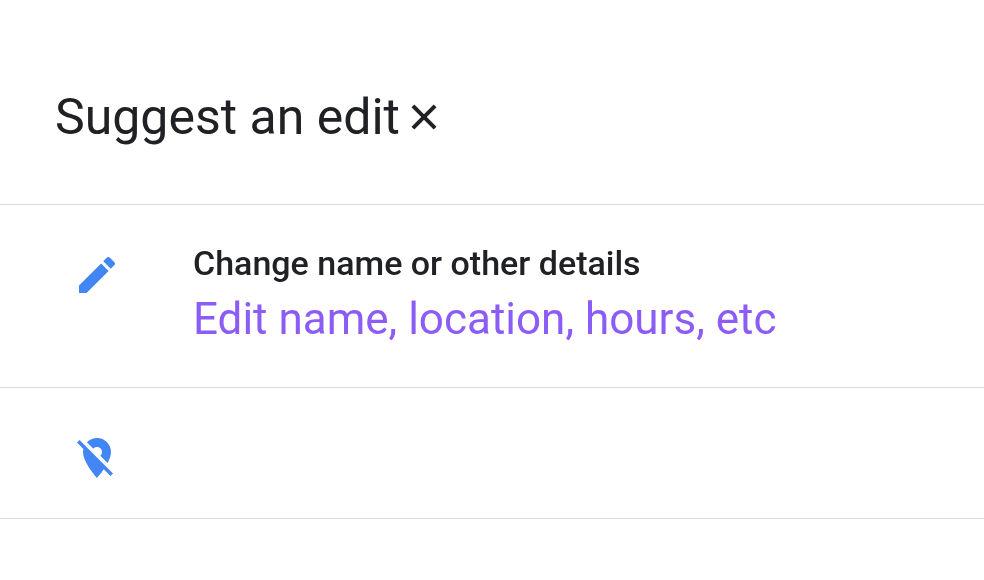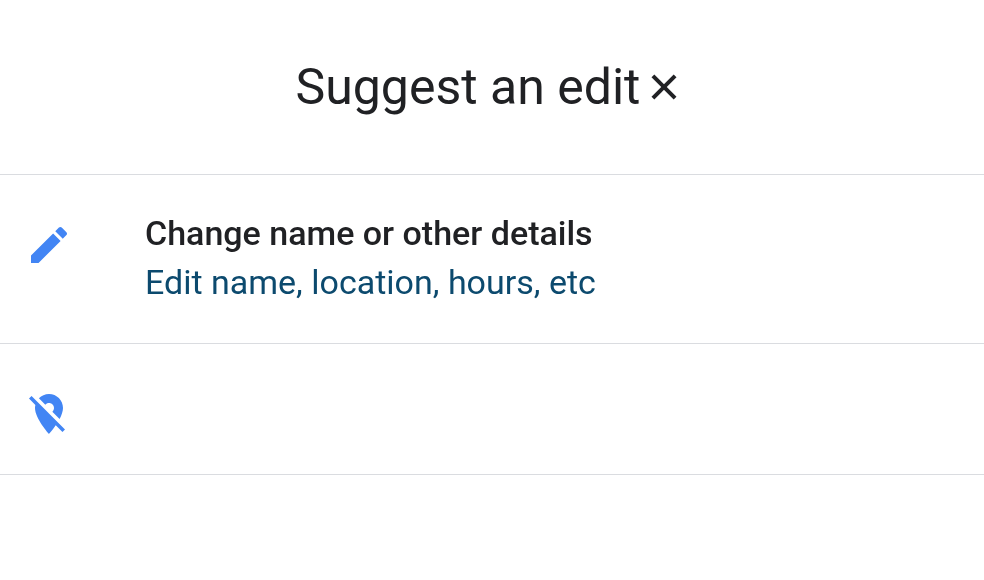--- a/index.html
+++ b/index.html
@@ -12,22 +12,22 @@
       background: #fff;
       color: #202124;
       width: 984px;
     }
     .dialog {
       width: 100%;
     }
     .header {
       display: flex;
       align-items: center;
-      justify-content: center;
-      padding: 58px 55px 58px 55px;
+      justify-content: flex-start;
+      padding: 88px 55px 58px 55px;
     }
     .title {
       font-size: 50px;
       font-weight: 400;
       color: #202124;
       letter-spacing: 0;
     }
     .close-btn {
       cursor: pointer;
       display: flex;
@@ -36,21 +36,21 @@
       width: 48px;
       height: 48px;
     }
     .close-btn svg {
       width: 38px;
       height: 38px;
     }
     .option {
       display: flex;
       align-items: flex-start;
-      padding: 36px 55px 36px 25px;
+      padding: 36px 55px 36px 73px;
       border-top: 1px solid #dadce0;
       cursor: pointer;
     }
     .option:last-child {
       border-bottom: 1px solid #dadce0;
     }
     .option-icon {
       width: 48px;
       height: 48px;
       flex-shrink: 0;
@@ -68,23 +68,23 @@
       flex: 1;
     }
     .option-title {
       font-size: 34px;
       font-weight: 500;
       color: #202124;
       margin-bottom: 4px;
       line-height: 1.3;
     }
     .option-desc {
-      font-size: 34px;
+      font-size: 44px;
       font-weight: 400;
-      color: #0c4a6e;
+      color: #8b5cf6;
       line-height: 1.4;
     }
   </style>
 </head>
 <body>
 
 <div class="dialog">
   <div class="header">
     <h1 class="title">Suggest an edit</h1>
     <div class="close-btn">

